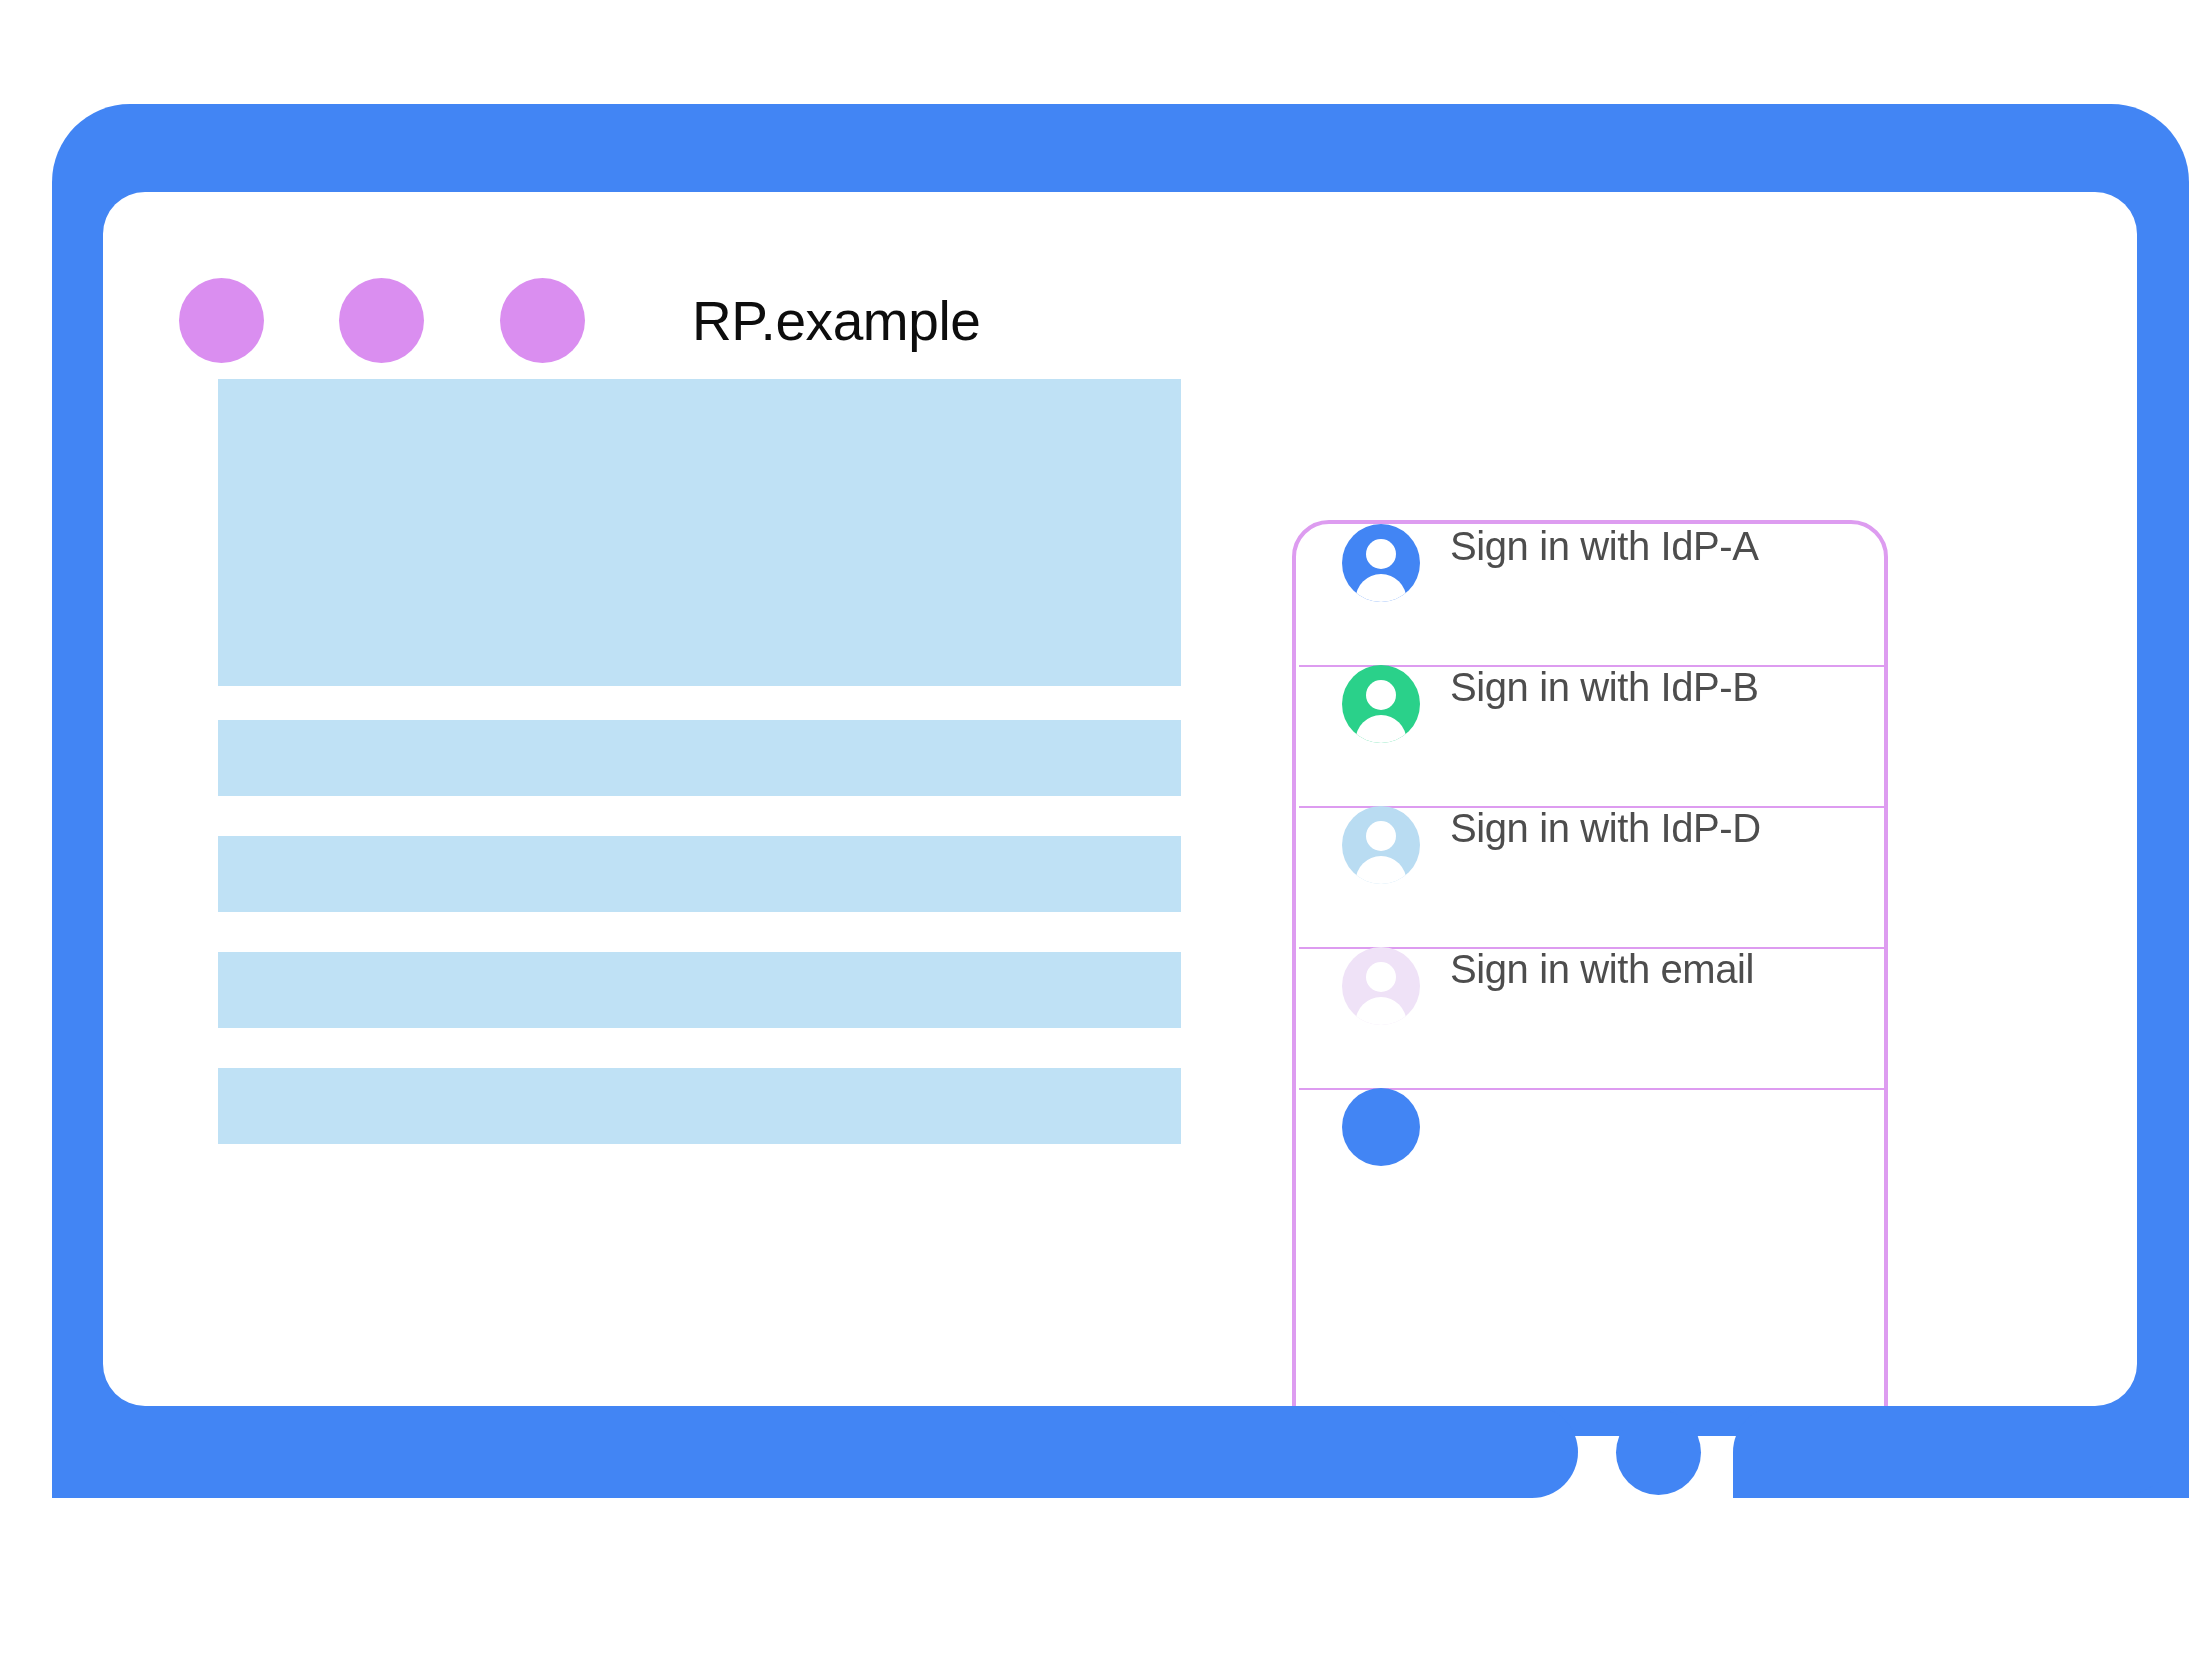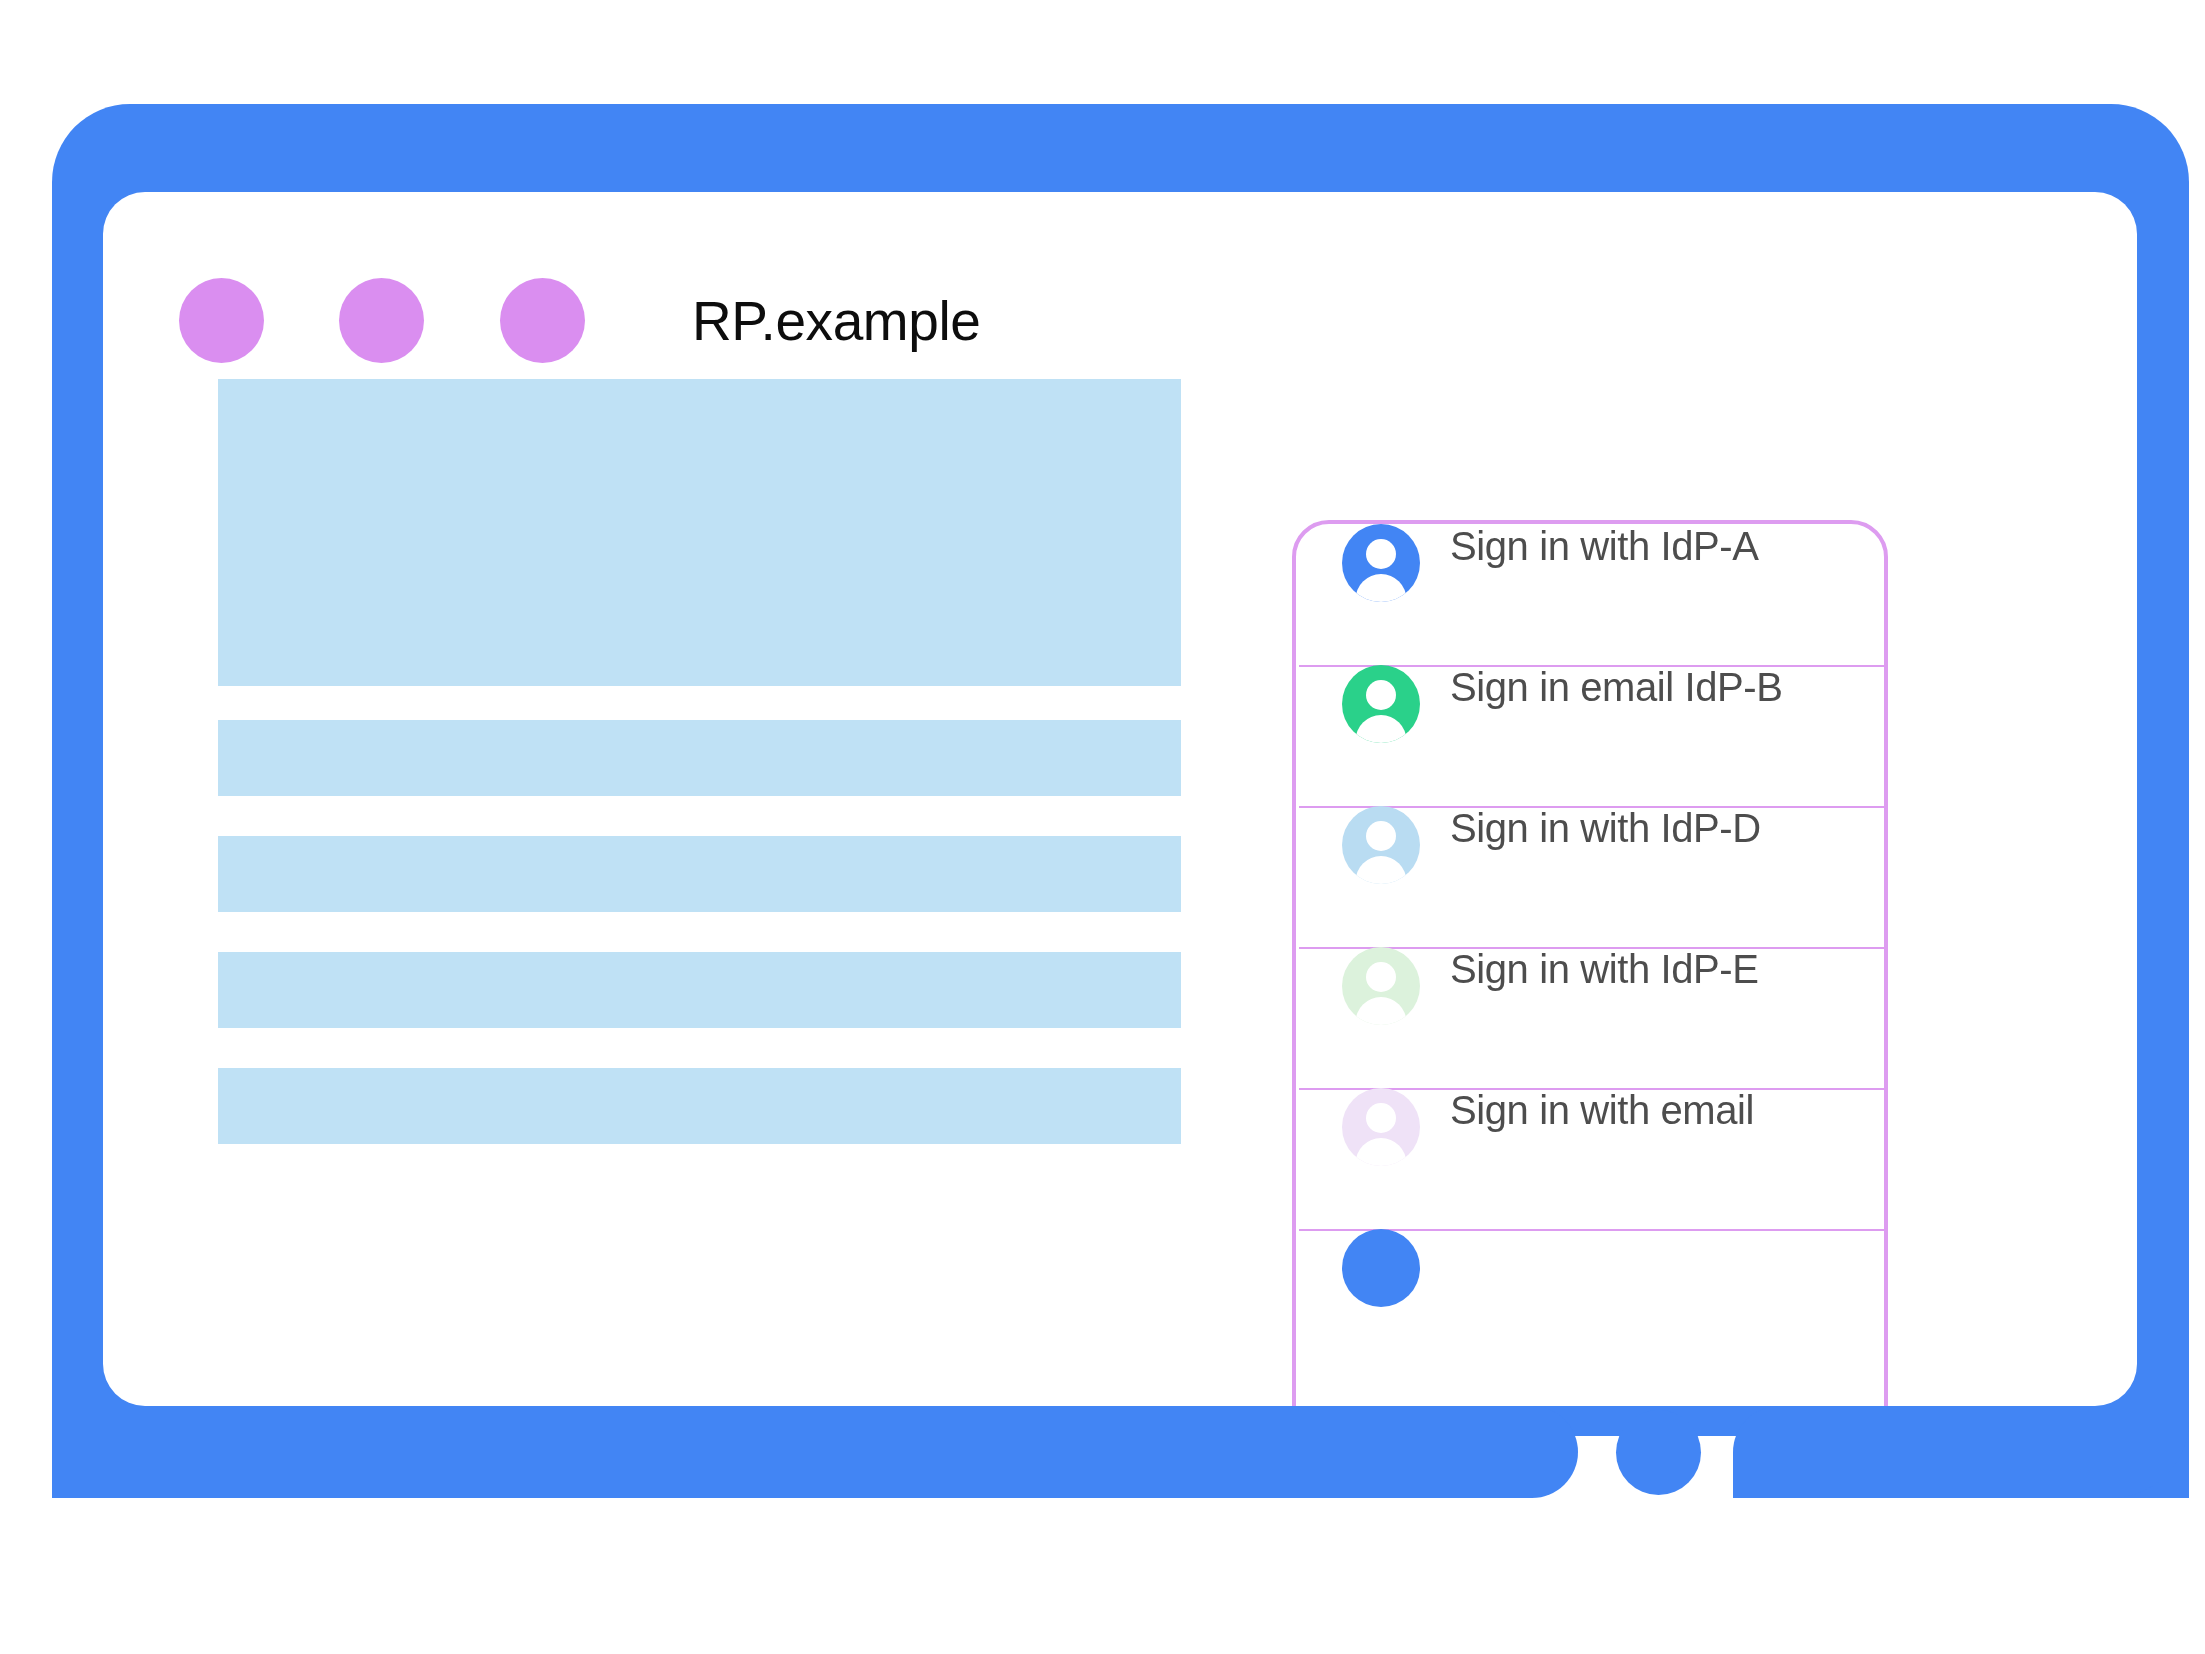--- a/index.html
+++ b/index.html
@@ -238,39 +238,32 @@
             <div class="body"></div>
         </div>
         <div class="account-label">Sign in with IdP-A</div>
       </div>
 
       <div class="account-row">
         <div class="avatar" style="background: rgb(42, 209, 138);">
           <div class="head"></div>
             <div class="body"></div>
         </div>
-        <div class="account-label">Sign in email IdP-B</div>
+        <div class="account-label">Sign in with IdP-B</div>
       </div>
 
 
       <div class="account-row">
         <div class="avatar" style="background: rgb(185, 220, 242);">
           <div class="head"></div>
             <div class="body"></div>
         </div>
         <div class="account-label">Sign in with IdP-D</div>
       </div>
 
-      <div class="account-row">
-        <div class="avatar" style="background: rgb(220, 242, 220);">
-          <div class="head"></div>
-            <div class="body"></div>
-        </div>
-        <div class="account-label">Sign in with IdP-E</div>
-      </div>
 
       <div class="account-row">
         <div class="avatar" style="background: rgb(239, 226, 247);">
           <div class="head"></div>
             <div class="body"></div>
         </div>
         <div class="account-label">Sign in with email</div>
       </div>
 
       <div class="account-row">

